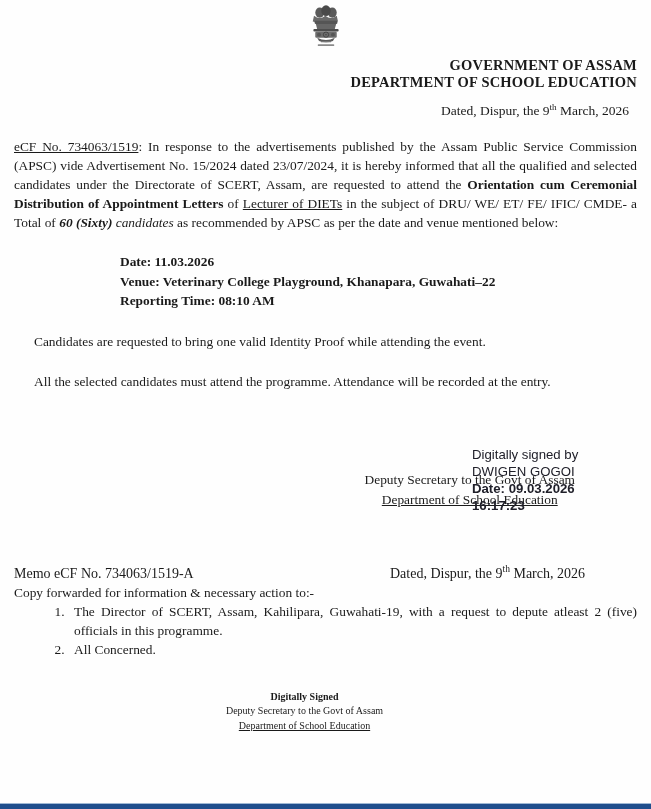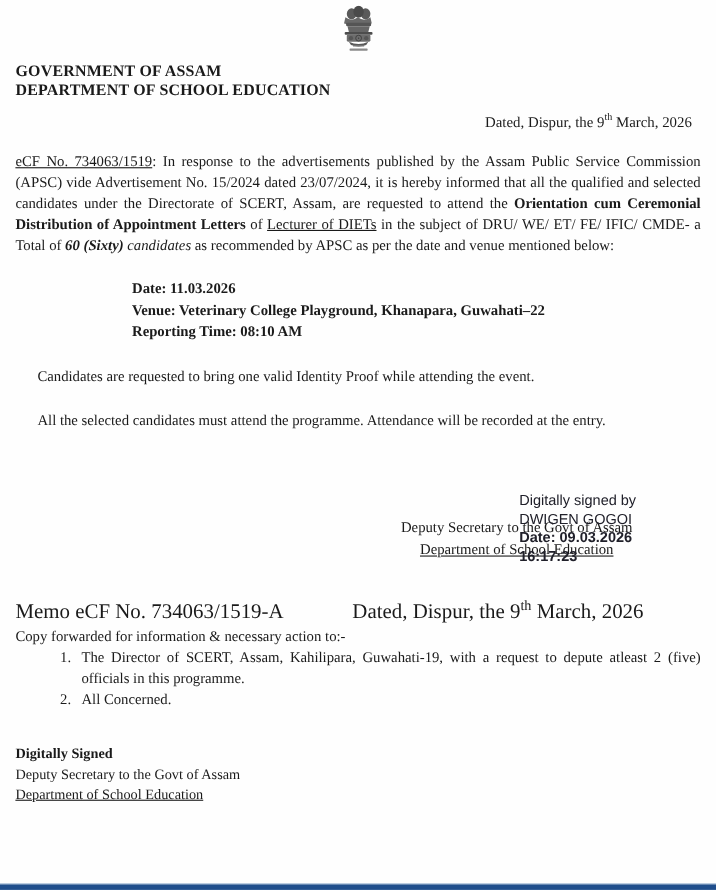--- a/index.html
+++ b/index.html
@@ -34,21 +34,21 @@
   }
   .emblem {
     display: inline-block;
     width: 38px;
     height: 48px;
     vertical-align: top;
   }
 
   
   .header {
-    text-align: left;
+    text-align: right;
     line-height: 1.18;
   }
   .header .line {
     font-weight: bold;
     font-size: 14.5px;
     letter-spacing: 0.2px;
   }
   .header .line.underline {
     text-decoration: underline;
   }
@@ -129,22 +129,22 @@
     font-size: 13.2px;
     line-height: 1.28;
     color: #20202a;
     white-space: nowrap;
   }
   .digi-stamp .row { display: block; }
   .digi-stamp .row.bold { font-weight: bold; }
 
   
   .memo-row {
-    margin-top: 34px;
-    font-size: 19px;
+    margin-top: 54px;
+    font-size: 14px;
     display: flex;
     justify-content: space-between;
     align-items: flex-end;
   }
   .memo-left { white-space: nowrap; }
   .memo-right { white-space: nowrap; padding-right: 52px; }
 
   .copy-line {
     font-size: 13.4px;
     margin-top: 3px;
@@ -158,22 +158,22 @@
   }
   .copy-list li {
     padding-left: 6px;
     margin-bottom: 1px;
     text-align: justify;
   }
 
   
   .sig-block-2 {
     margin-top: 30px;
-    text-align: left;
-    font-size: 13px;
+    text-align: center;
+    font-size: 10px;
     line-height: 1.45;
     padding-right: 42px;
   }
   .sig-block-2 .title { font-weight: bold; }
   .sig-block-2 .dept { text-decoration: underline; }
 
   
   .bottom-bar {
     position: absolute;
     left: 0;

